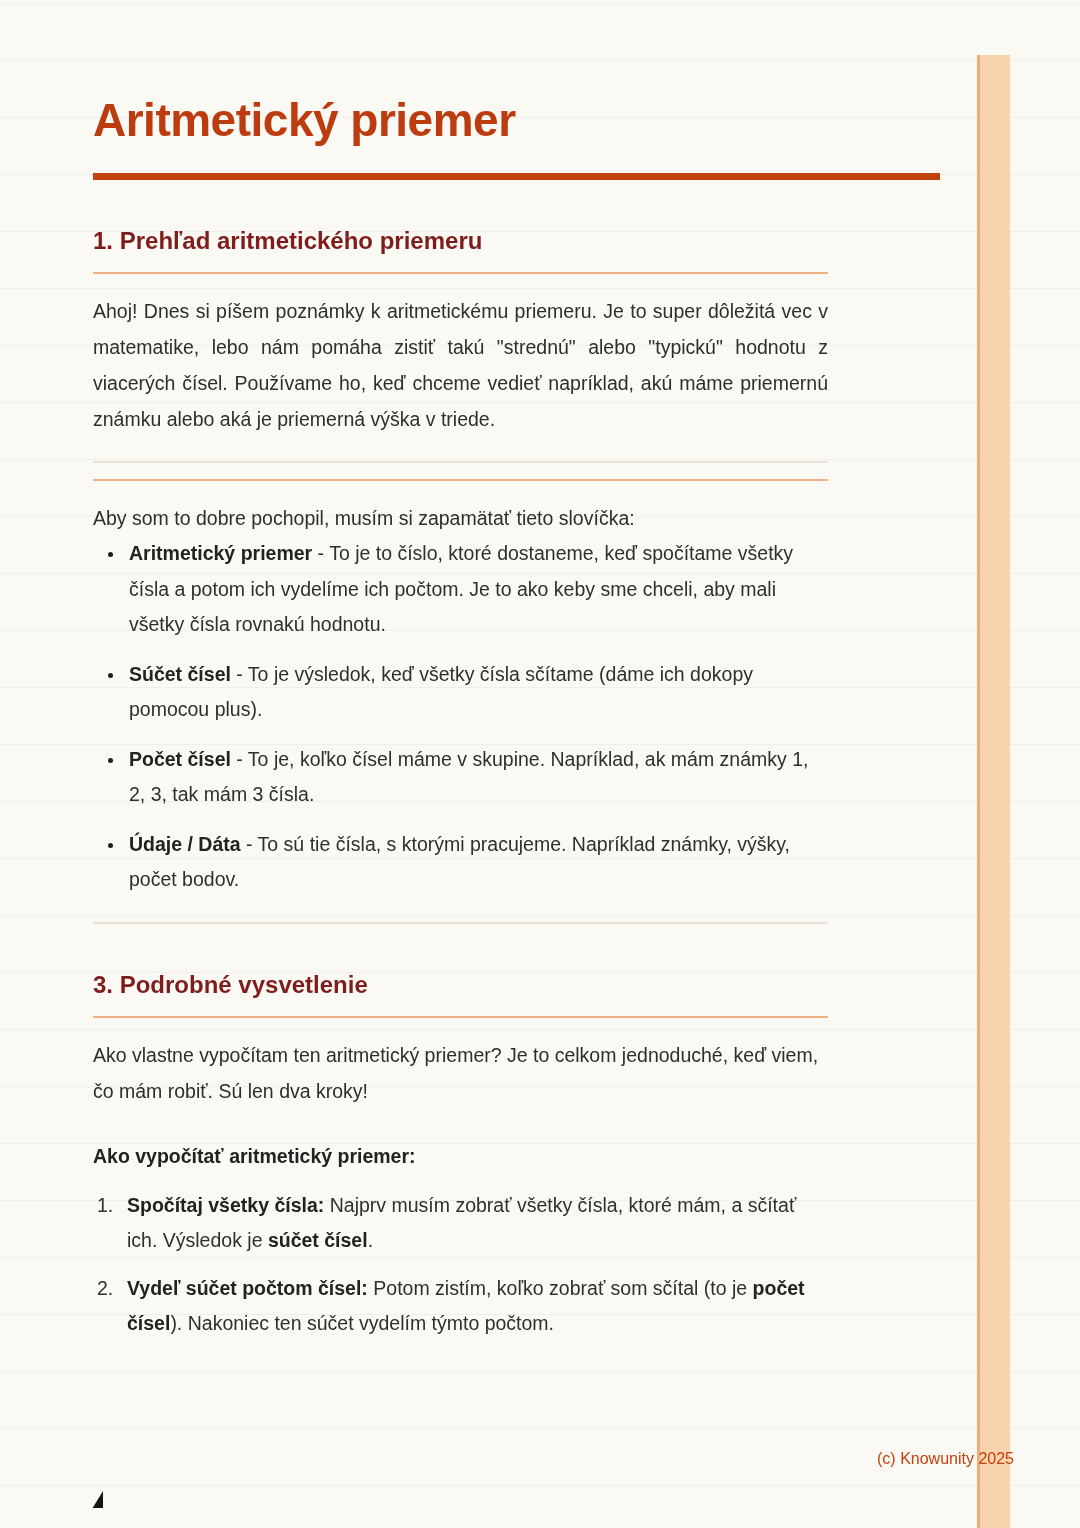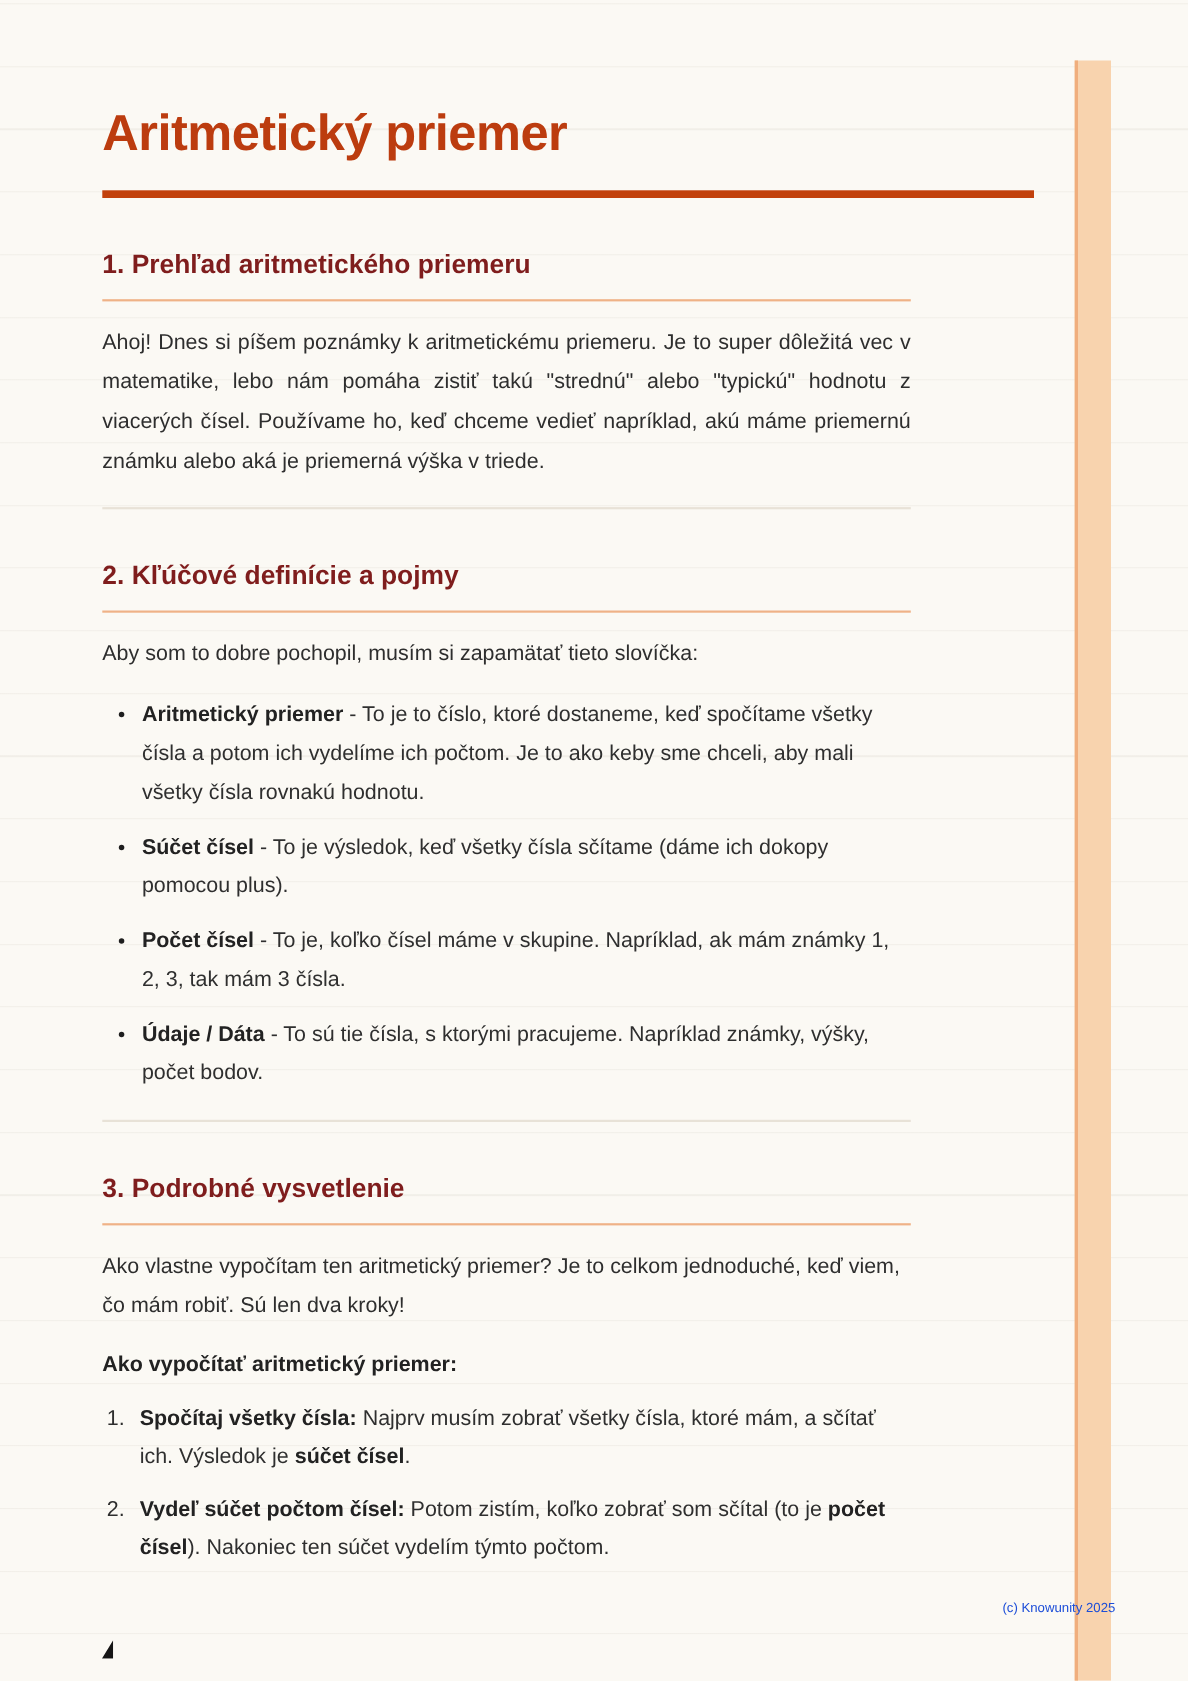--- a/index.html
+++ b/index.html
@@ -65,34 +65,33 @@
     color: #2e2e2e;
   }
   .para.justify { text-align: justify; }
   .divider {
     margin-top: 24px;
     height: 2px;
     width: 735px;
     background: #e8e2d7;
   }
   ul.def-list {
-    margin-top: 20px;
     padding-left: 32px;
     list-style: disc;
   }
   ul.def-list li {
     font-size: 19.5px;
     line-height: 1.82;
     margin-bottom: 14px;
     padding-left: 4px;
   }
   ul.def-list li::marker { color: #1e1e1e; font-size: 0.85em; }
   .bold { font-weight: 700; color: #222; }
   .subheading {
-    margin-top: 24px;
+    margin-top: 36px;
     font-size: 19.5px;
     font-weight: 700;
     color: #222;
   }
   ol.steps {
     margin-top: 20px;
     list-style: none;
     padding-left: 4px;
   }
   ol.steps li {
@@ -100,22 +99,22 @@
     padding-left: 30px;
     font-size: 19.5px;
     line-height: 1.82;
     margin-bottom: 12px;
   }
   .step-num { position: absolute; left: 0; top: 0; color: #2e2e2e; }
   .footer-credit {
     position: absolute;
     right: 66px;
     bottom: 60px;
-    font-size: 12px;
-    color: #1d4ed8;
+    font-size: 16px;
+    color: #c2410c;
   }
   .cutoff-mark {
     position: absolute;
     left: 90px;
     bottom: 20px;
     width: 13px;
     height: 17px;
     background: #151515;
     clip-path: polygon(20% 100%, 100% 0, 100% 100%, 0 100%);
   }
@@ -129,21 +128,20 @@
 <div class="page">
 
   <h1 class="doc-title">Aritmetický priemer</h1>
   <div class="title-rule"></div>
 
   <h2 class="section-heading">1. Prehľad aritmetického priemeru</h2>
   <div class="heading-rule"></div>
   <p class="para justify">Ahoj! Dnes si píšem poznámky k aritmetickému priemeru. Je to super dôležitá vec v matematike, lebo nám pomáha zistiť takú "strednú" alebo "typickú" hodnotu z viacerých čísel. Používame ho, keď chceme vedieť napríklad, akú máme priemernú známku alebo aká je priemerná výška v triede.</p>
   <div class="divider"></div>
 
-  <h2 class="section-heading">2. Kľúčové definície a pojmy</h2>
   <div class="heading-rule"></div>
   <p class="para">Aby som to dobre pochopil, musím si zapamätať tieto slovíčka:</p>
 
   <ul class="def-list">
     <li>
       <span class="bold">Aritmetický priemer</span><span> - To je to číslo, ktoré dostaneme, keď spočítame všetky čísla a potom ich vydelíme ich počtom. Je to ako keby sme chceli, aby mali všetky čísla rovnakú hodnotu.</span>
     </li>
     <li>
       <span class="bold">Súčet čísel</span><span> - To je výsledok, keď všetky čísla sčítame (dáme ich dokopy pomocou plus).</span>
     </li>

